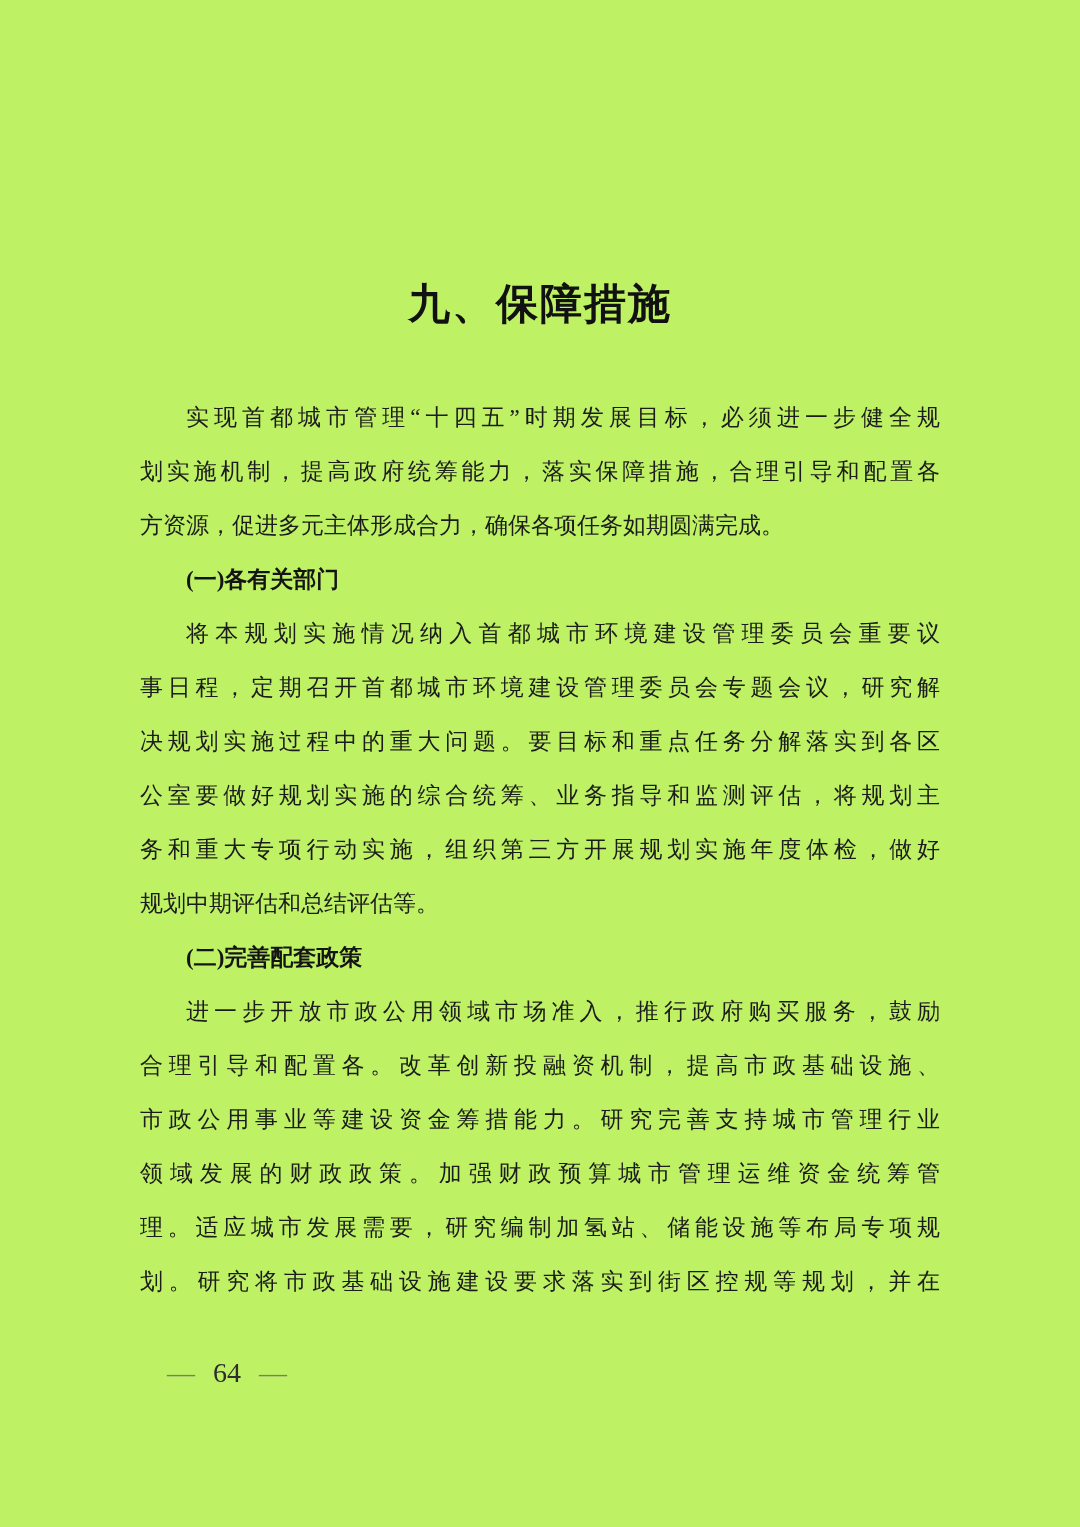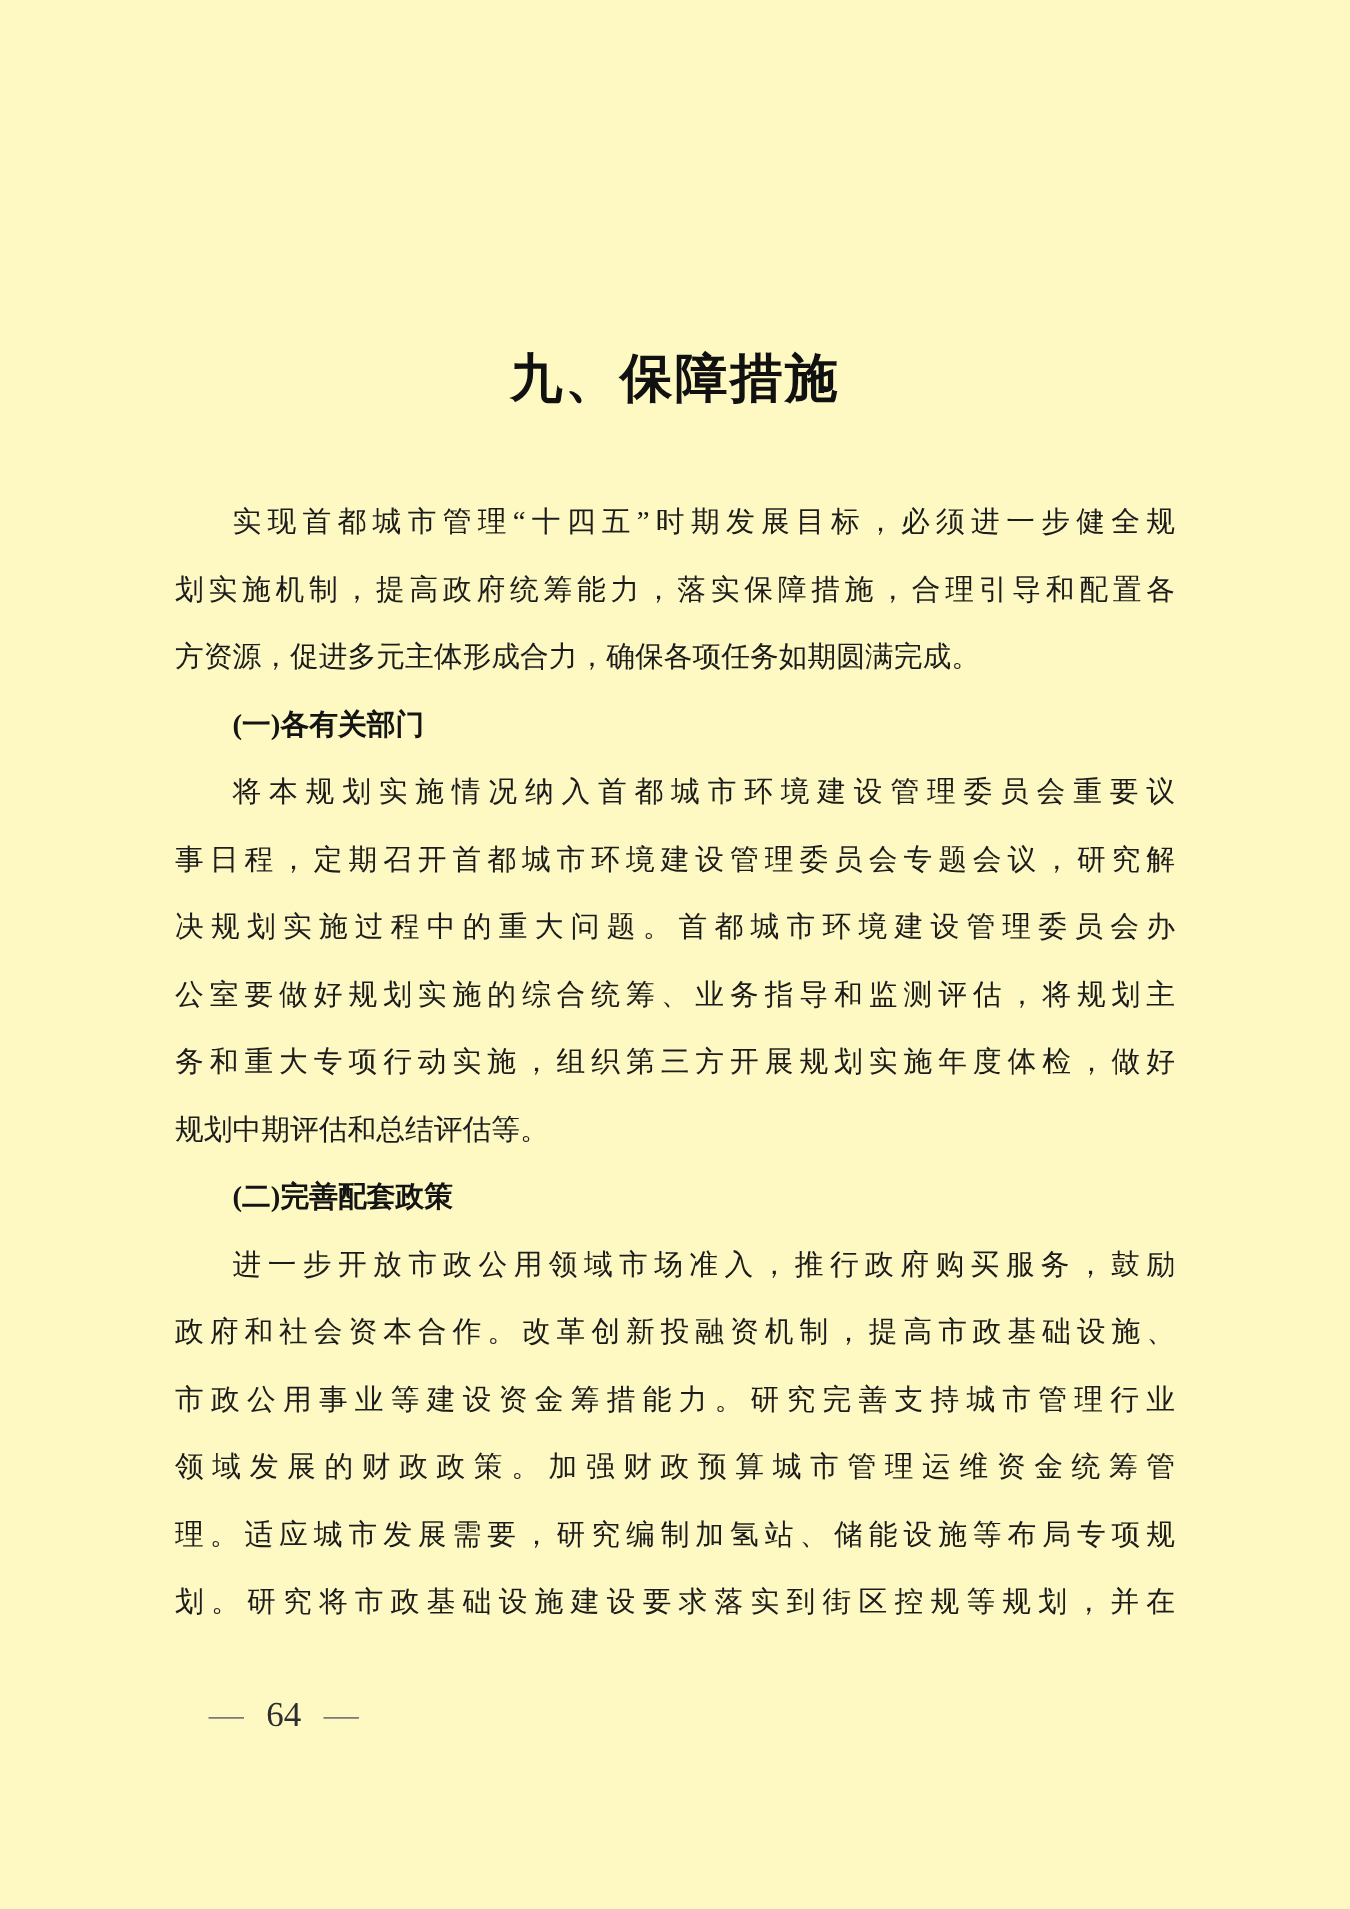--- a/index.html
+++ b/index.html
@@ -1,21 +1,21 @@
 <!DOCTYPE html>
 <html><head>
 <meta charset="utf-8">
 <style>
   * { margin: 0; padding: 0; box-sizing: border-box; }
   html, body { background: #e8e8e8; }
   .page {
     position: relative;
     width: 1080px;
     height: 1527px;
-    background: #fef9c3;
+    background: #bef264;
     font-family: "Liberation Serif", serif;
     color: #1a1a1a;
     overflow: hidden;
     margin: 0 auto;
   }
   .doc-title {
     position: absolute;
     top: 281px;
     left: 140px;
     width: 800px;
@@ -73,27 +73,27 @@
 
   <h1 class="doc-title">九、保障措施</h1>
 
   <div class="body-text" id="body-text">
       <div class="line first">实现首都城市管理“十四五”时期发展目标，必须进一步健全规</div>
       <div class="line">划实施机制，提高政府统筹能力，落实保障措施，合理引导和配置各</div>
       <div class="line endleft">方资源，促进多元主体形成合力，确保各项任务如期圆满完成。</div>
       <div class="heading-line">(一)各有关部门</div>
       <div class="line first">将本规划实施情况纳入首都城市环境建设管理委员会重要议</div>
       <div class="line">事日程，定期召开首都城市环境建设管理委员会专题会议，研究解</div>
-      <div class="line">决规划实施过程中的重大问题。首都城市环境建设管理委员会办</div>
+      <div class="line">决规划实施过程中的重大问题。要目标和重点任务分解落实到各区</div>
       <div class="line">公室要做好规划实施的综合统筹、业务指导和监测评估，将规划主</div>
       <div class="line">务和重大专项行动实施，组织第三方开展规划实施年度体检，做好</div>
       <div class="line endleft">规划中期评估和总结评估等。</div>
       <div class="heading-line">(二)完善配套政策</div>
       <div class="line first">进一步开放市政公用领域市场准入，推行政府购买服务，鼓励</div>
-      <div class="line">政府和社会资本合作。改革创新投融资机制，提高市政基础设施、</div>
+      <div class="line">合理引导和配置各。改革创新投融资机制，提高市政基础设施、</div>
       <div class="line">市政公用事业等建设资金筹措能力。研究完善支持城市管理行业</div>
       <div class="line">领域发展的财政政策。加强财政预算城市管理运维资金统筹管</div>
       <div class="line">理。适应城市发展需要，研究编制加氢站、储能设施等布局专项规</div>
       <div class="line">划。研究将市政基础设施建设要求落实到街区控规等规划，并在</div>
     </div>
 
   <div class="page-footer">
     <span class="dash">—</span>
     <span class="num">64</span>
     <span class="dash">—</span>

